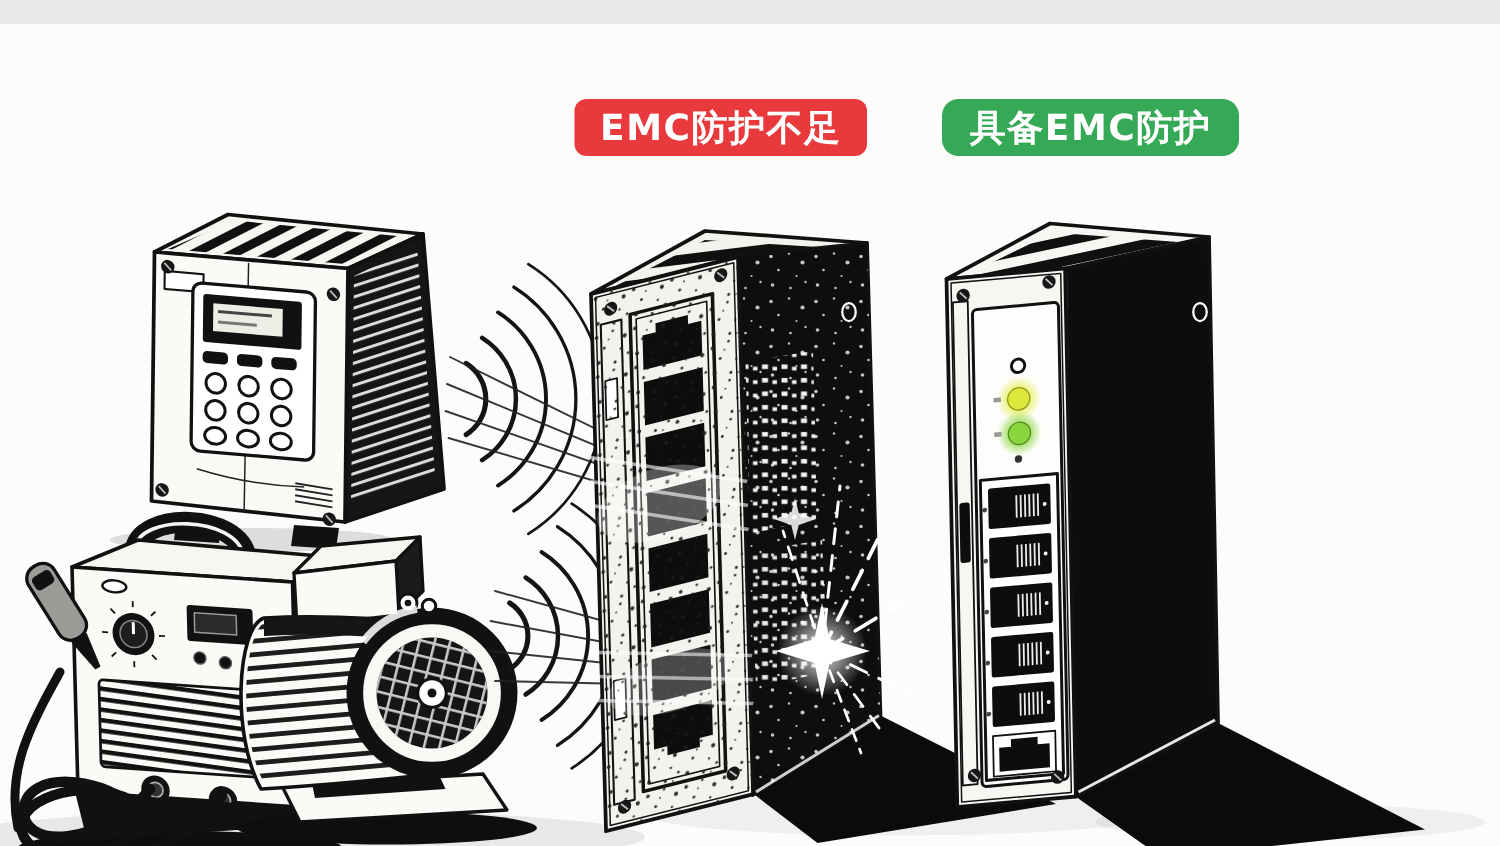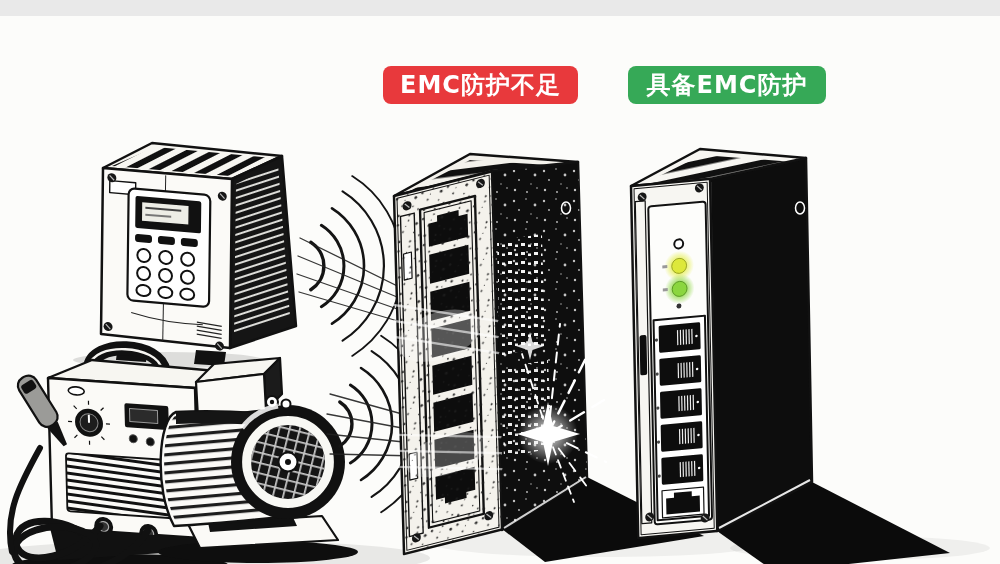--- a/index.html
+++ b/index.html
@@ -7,21 +7,21 @@
     position:relative;width:1000px;height:564px;margin:16px auto;
     background:#FCFCFA;overflow:hidden;
     font-family:"DejaVu Sans","Liberation Sans",sans-serif;
   }
   .badge{
     position:absolute;top:50px;height:38px;line-height:38px;
     border-radius:8px;color:#fff;font-weight:bold;font-size:24px;
     text-align:center;letter-spacing:1px;
   }
   .badge-red{left:383px;width:195px;background:#E8393C;}
-  .badge-green{left:628px;width:198px;background:#36A957;}
+  .badge-green{left:628px;width:198px;background:#36A957;border-radius:11px;}
   svg{position:absolute;left:0;top:0;}
 </style>
 </head>
 <body>
 
 <div class="stage">
 
   <svg width="1000" height="564" viewBox="0 0 1000 564">
     <defs>
       <pattern id="speckDark" width="26" height="26" patternUnits="userSpaceOnUse">

